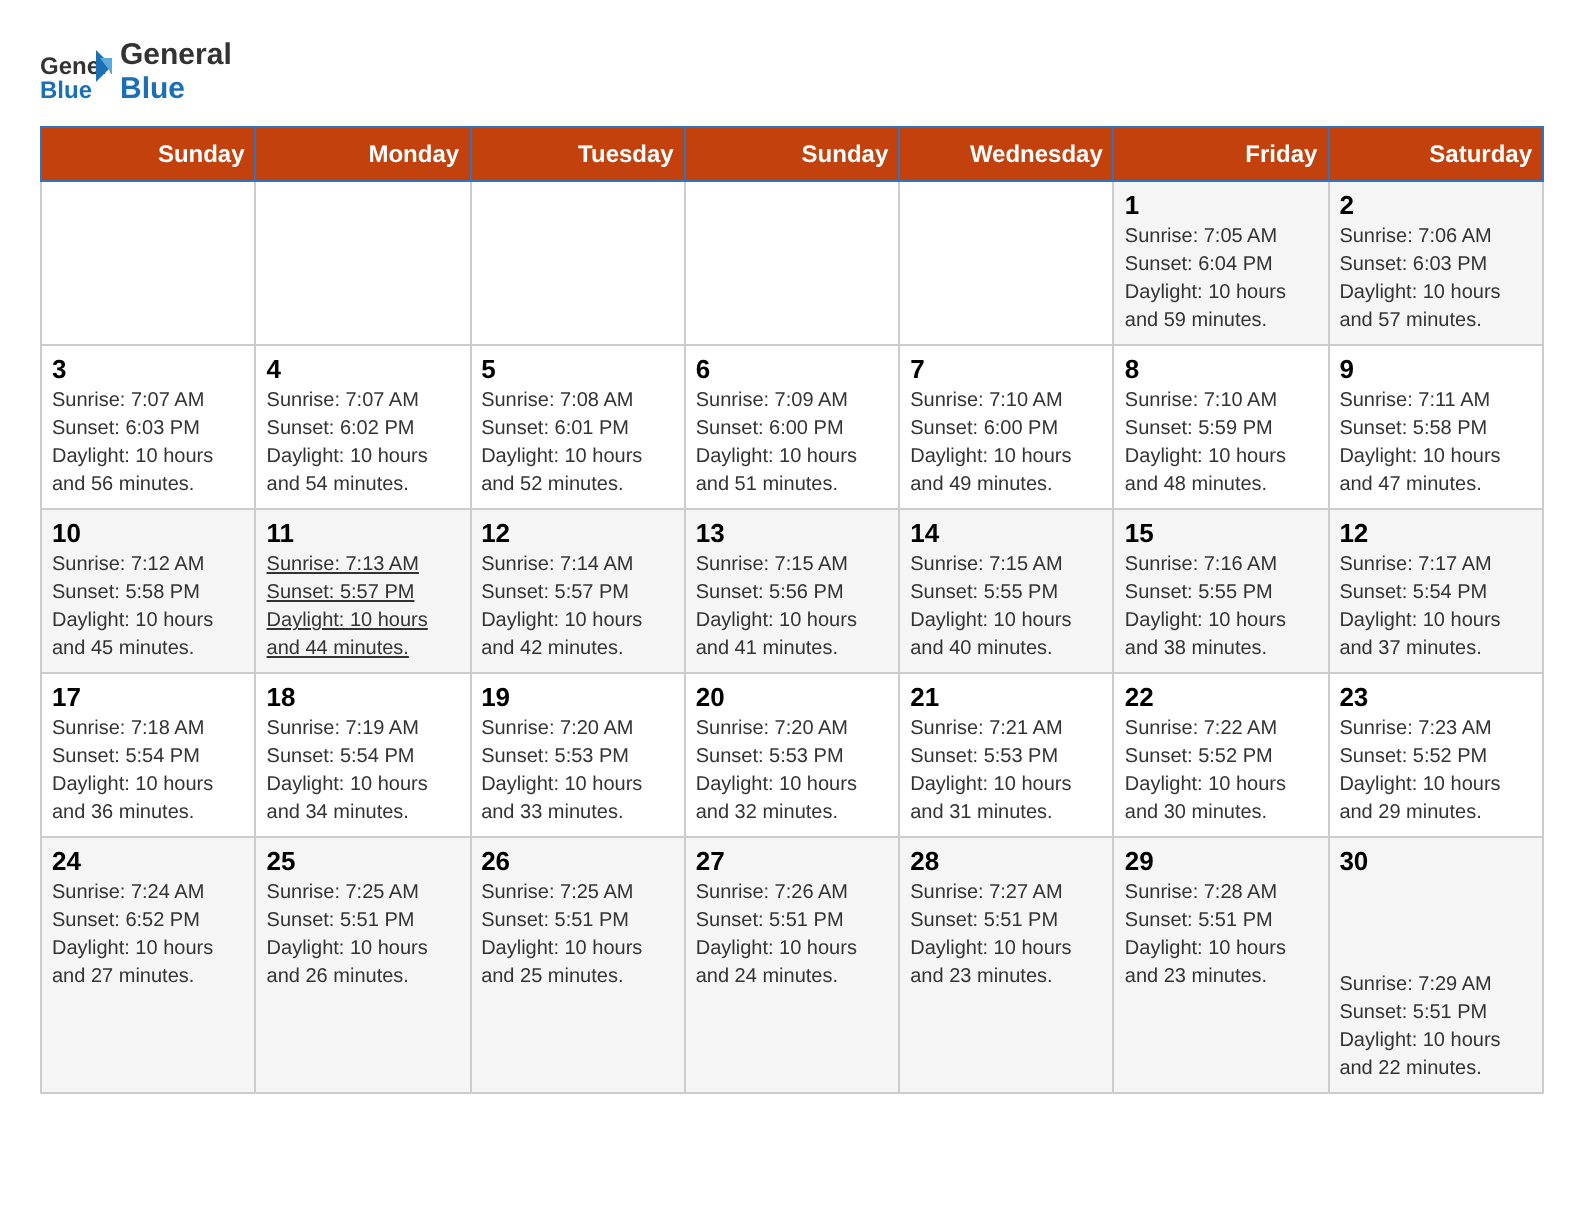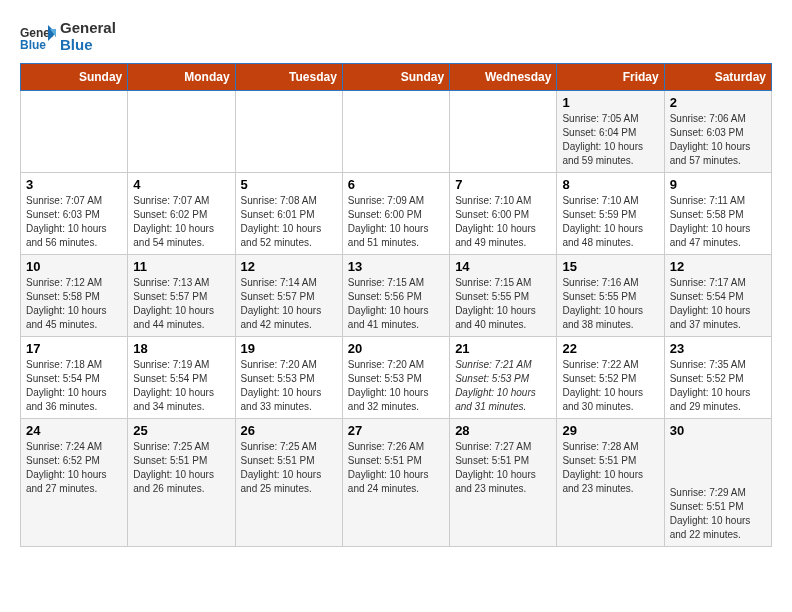--- a/index.html
+++ b/index.html
@@ -182,21 +182,21 @@
       </tr>
       <tr>
         <td>
           <span class="day-num">10</span>
           <div class="day-info" style="white-space: pre-line;">Sunrise: 7:12 AM
 Sunset: 5:58 PM
 Daylight: 10 hours and 45 minutes.</div>
         </td>
         <td>
           <span class="day-num">11</span>
-          <div class="day-info" style="white-space: pre-line;">Sunrise: 7:13 AM
+          <div class="day-info" style="white-space: pre-line; text-decoration: underline;">Sunrise: 7:13 AM
 Sunset: 5:57 PM
 Daylight: 10 hours and 44 minutes.</div>
         </td>
         <td>
           <span class="day-num">12</span>
           <div class="day-info" style="white-space: pre-line;">Sunrise: 7:14 AM
 Sunset: 5:57 PM
 Daylight: 10 hours and 42 minutes.</div>
         </td>
         <td>
@@ -244,33 +244,33 @@
 Daylight: 10 hours and 33 minutes.</div>
         </td>
         <td>
           <span class="day-num">20</span>
           <div class="day-info" style="white-space: pre-line;">Sunrise: 7:20 AM
 Sunset: 5:53 PM
 Daylight: 10 hours and 32 minutes.</div>
         </td>
         <td>
           <span class="day-num">21</span>
-          <div class="day-info" style="white-space: pre-line; font-style: italic;">Sunrise: 7:21 AM
+          <div class="day-info" style="white-space: pre-line;">Sunrise: 7:21 AM
 Sunset: 5:53 PM
 Daylight: 10 hours and 31 minutes.</div>
         </td>
         <td>
           <span class="day-num">22</span>
           <div class="day-info" style="white-space: pre-line;">Sunrise: 7:22 AM
 Sunset: 5:52 PM
 Daylight: 10 hours and 30 minutes.</div>
         </td>
         <td>
           <span class="day-num">23</span>
-          <div class="day-info" style="white-space: pre-line;">Sunrise: 7:35 AM
+          <div class="day-info" style="white-space: pre-line;">Sunrise: 7:23 AM
 Sunset: 5:52 PM
 Daylight: 10 hours and 29 minutes.</div>
         </td>
       </tr>
       <tr>
         <td>
           <span class="day-num">24</span>
           <div class="day-info" style="white-space: pre-line;">Sunrise: 7:24 AM
 Sunset: 6:52 PM
 Daylight: 10 hours and 27 minutes.</div>

